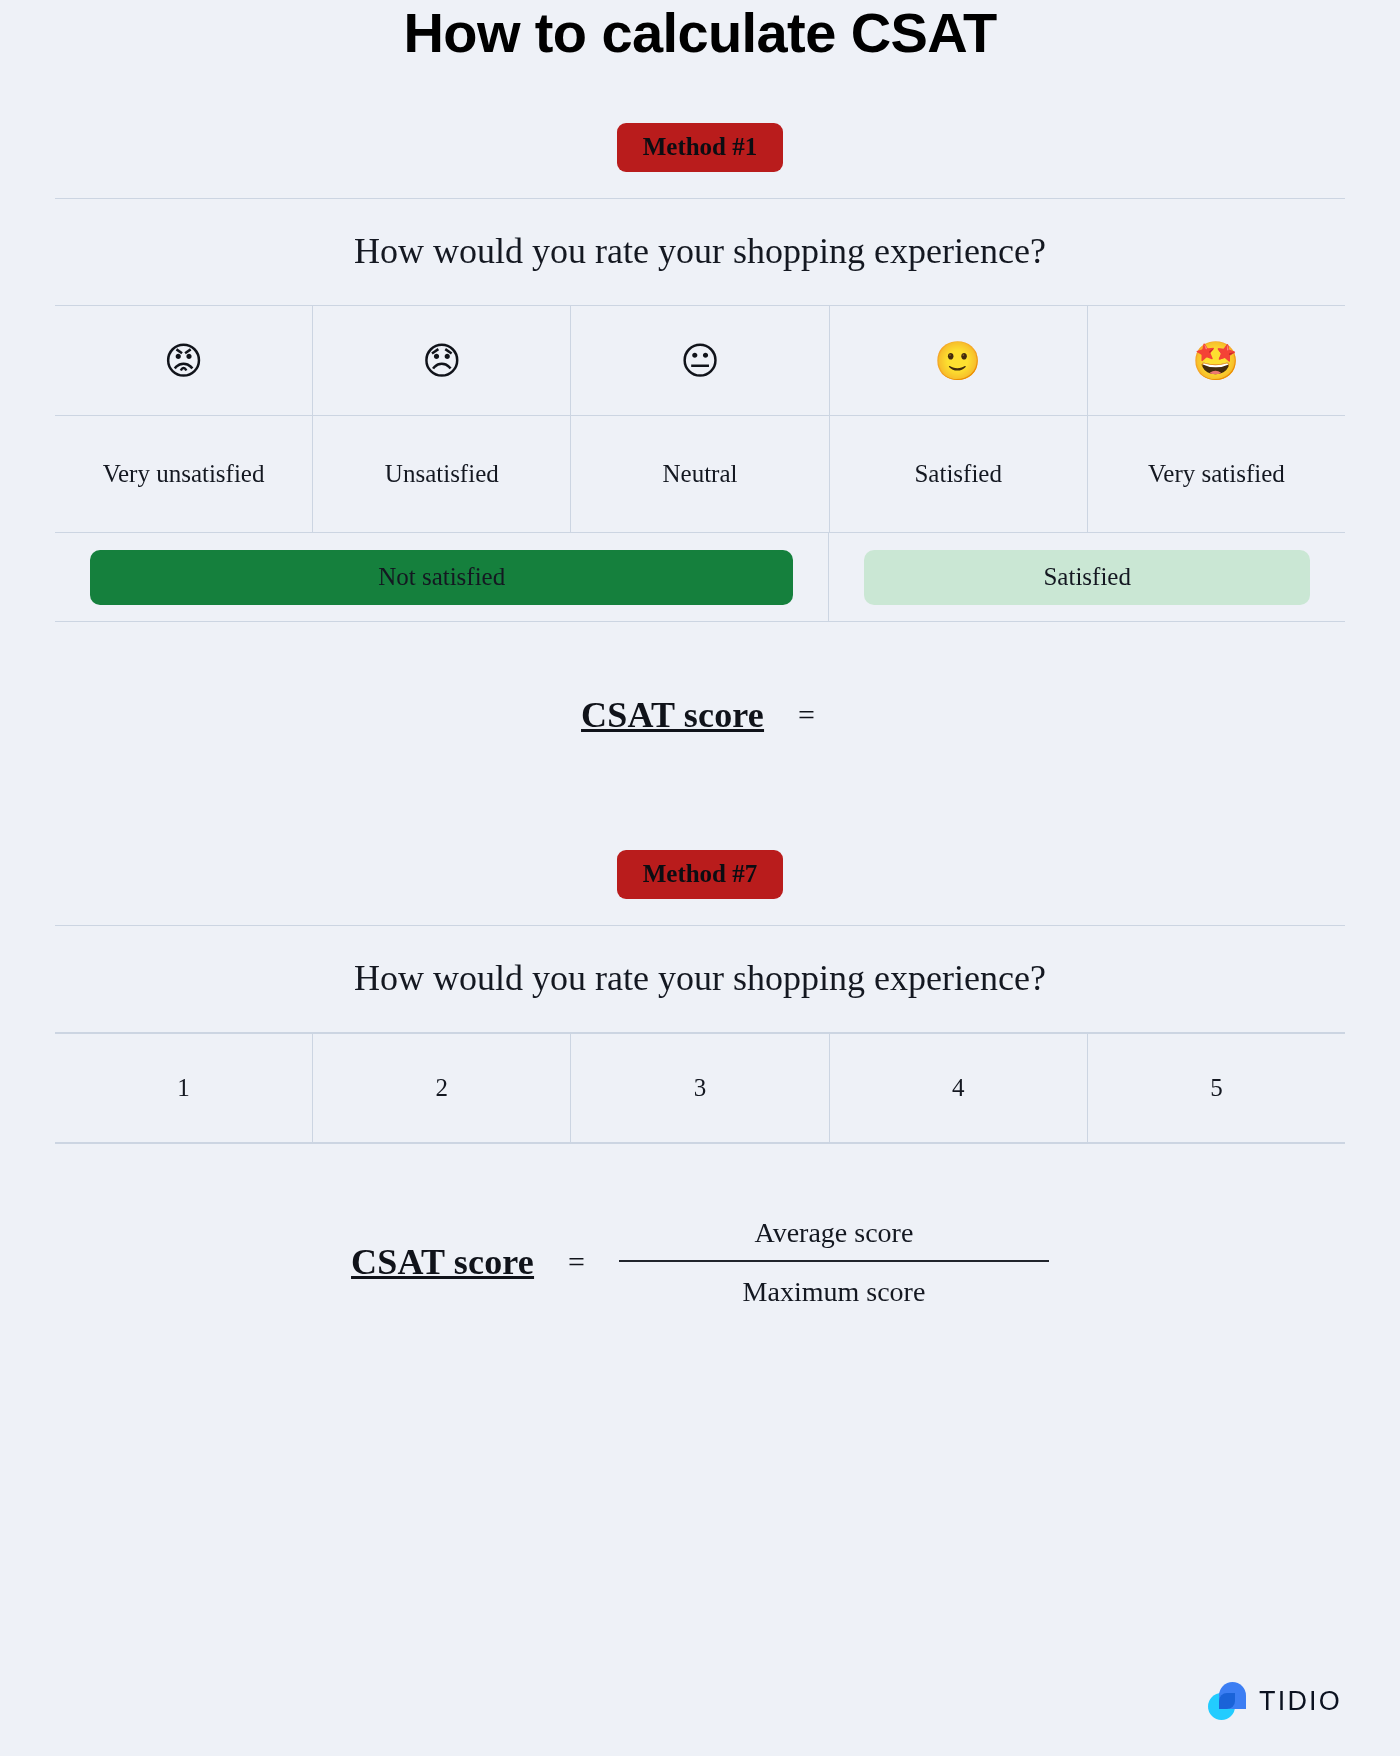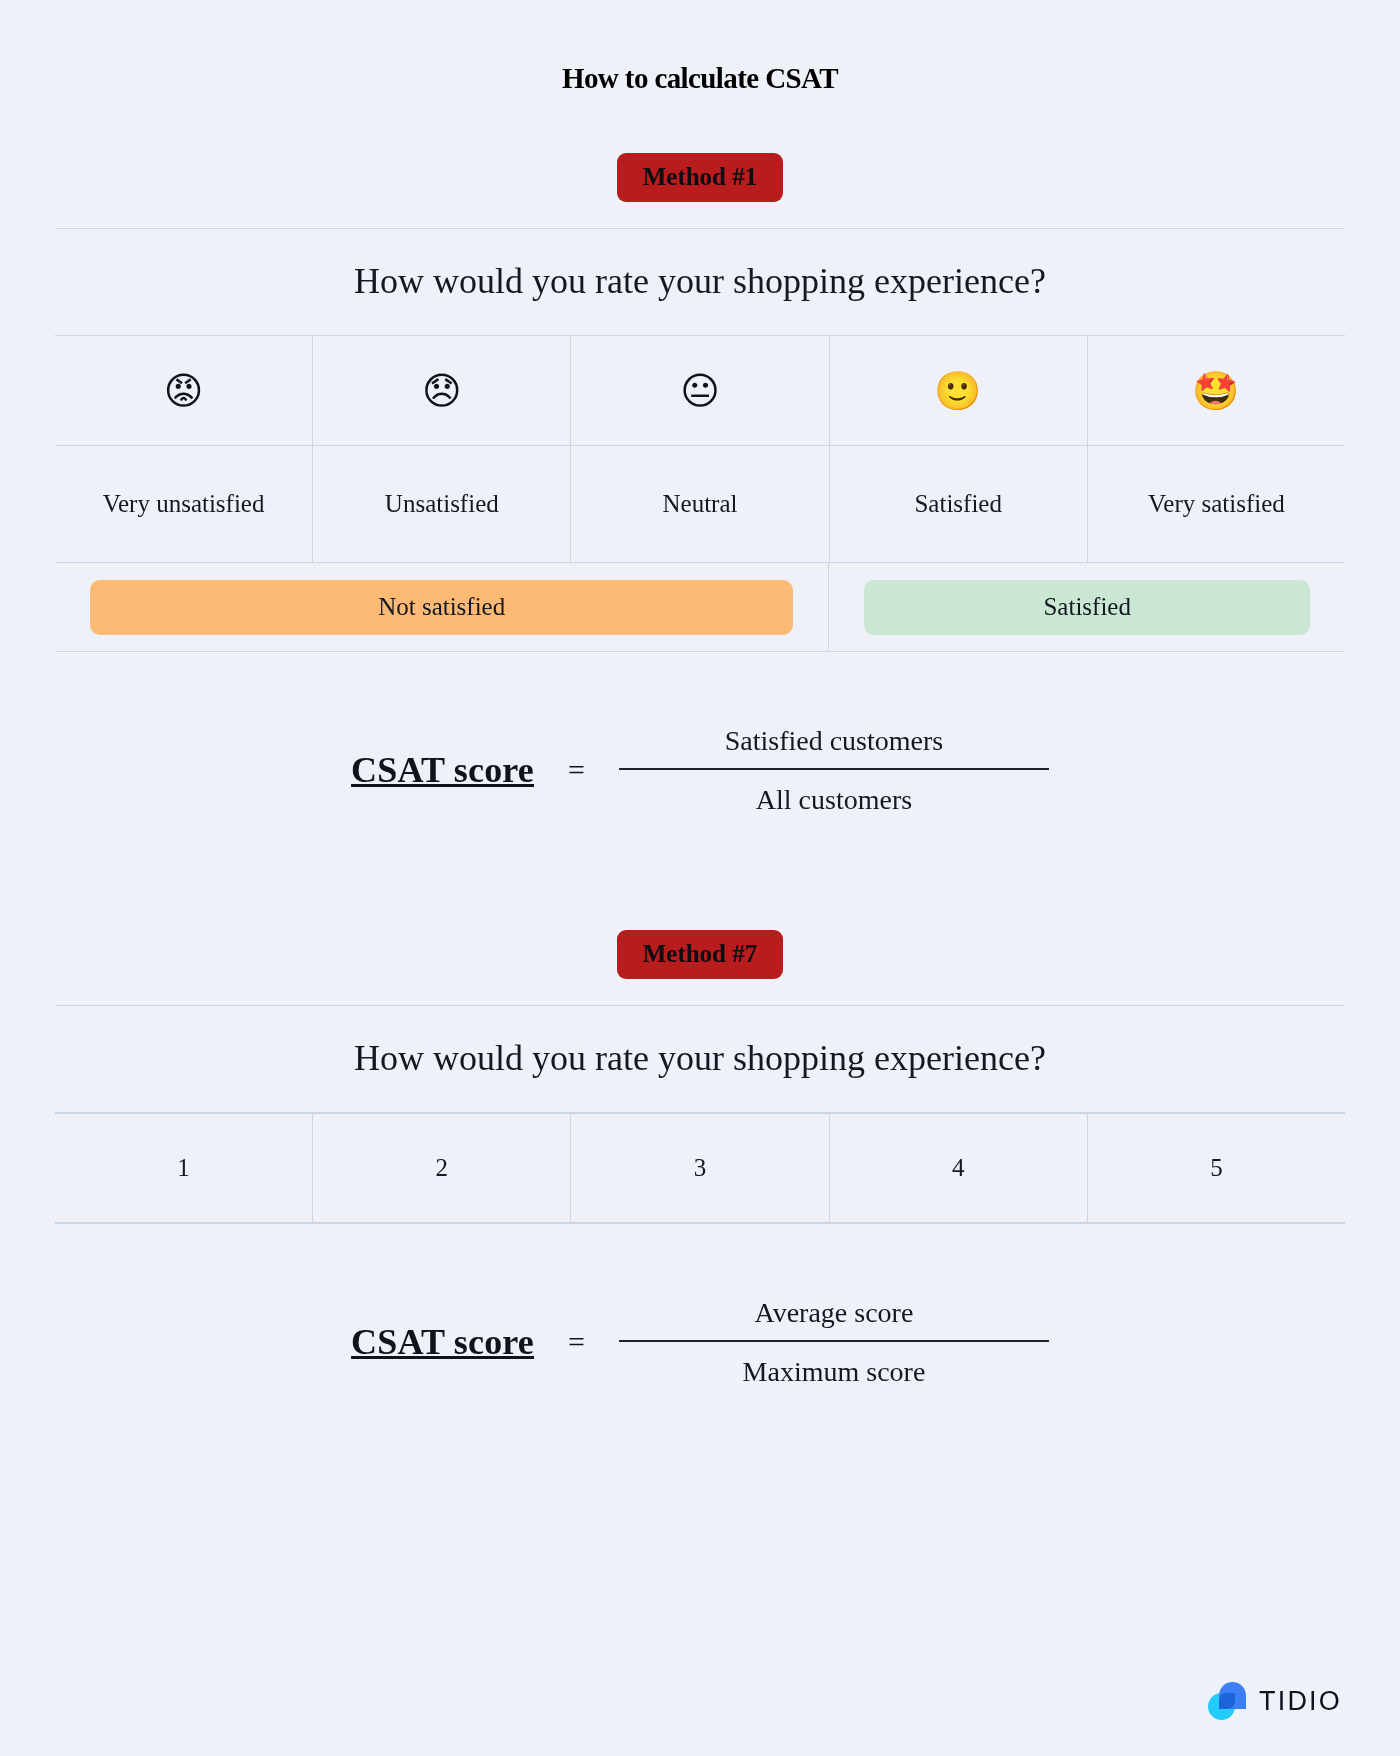--- a/index.html
+++ b/index.html
@@ -19,27 +19,26 @@
 
   .page {
     width: 1400px;
     height: 1756px;
     position: relative;
     padding: 0 55px;
   }
 
   
   .page-title {
-    font-family: Liberation Serif, serif;
+    font-family: Liberation Sans, sans-serif;
     font-weight: bold;
-    font-size: 29px;
+    font-size: 56px;
     letter-spacing: -0.6px;
     text-align: center;
     color: #000000;
-    padding-top: 62px;
   }
 
   
   .badge-row {
     display: flex;
     justify-content: center;
   }
   .method-badge {
     background: #b91c1c;
     border-radius: 9px;
@@ -123,21 +122,21 @@
 
   .pill {
     width: calc(100% - 70px);
     border-radius: 10px;
     text-align: center;
     font-size: 25px;
     color: #141821;
     padding: 14px 0 16px;
     line-height: 1;
   }
-  .pill.pink  { background: #fdba74; }
+  .pill.pink  { background: #15803d; }
   .pill.green { background: #cae7d4; }
 
   
   .formula {
     display: flex;
     align-items: center;
     justify-content: center;
     gap: 30px;
     margin-top: 72px;
   }
@@ -276,25 +275,20 @@
       <div class="pill-group satisfied">
         <div class="pill green">Satisfied</div>
       </div>
     </div>
 
   </div>
 
   <div class="formula">
     <div class="formula-label">CSAT score</div>
     <div class="formula-eq">=</div>
-    <div class="fraction">
-      <div class="numerator">Satisfied customers</div>
-      <div class="bar"></div>
-      <div class="denominator">All customers</div>
-    </div>
   </div>
 
   <div class="badge-row method-2-badge-row">
     <div class="method-badge">Method #7</div>
   </div>
 
   <div class="survey">
 
     <div class="survey-question">How would you rate your shopping experience?</div>
 

